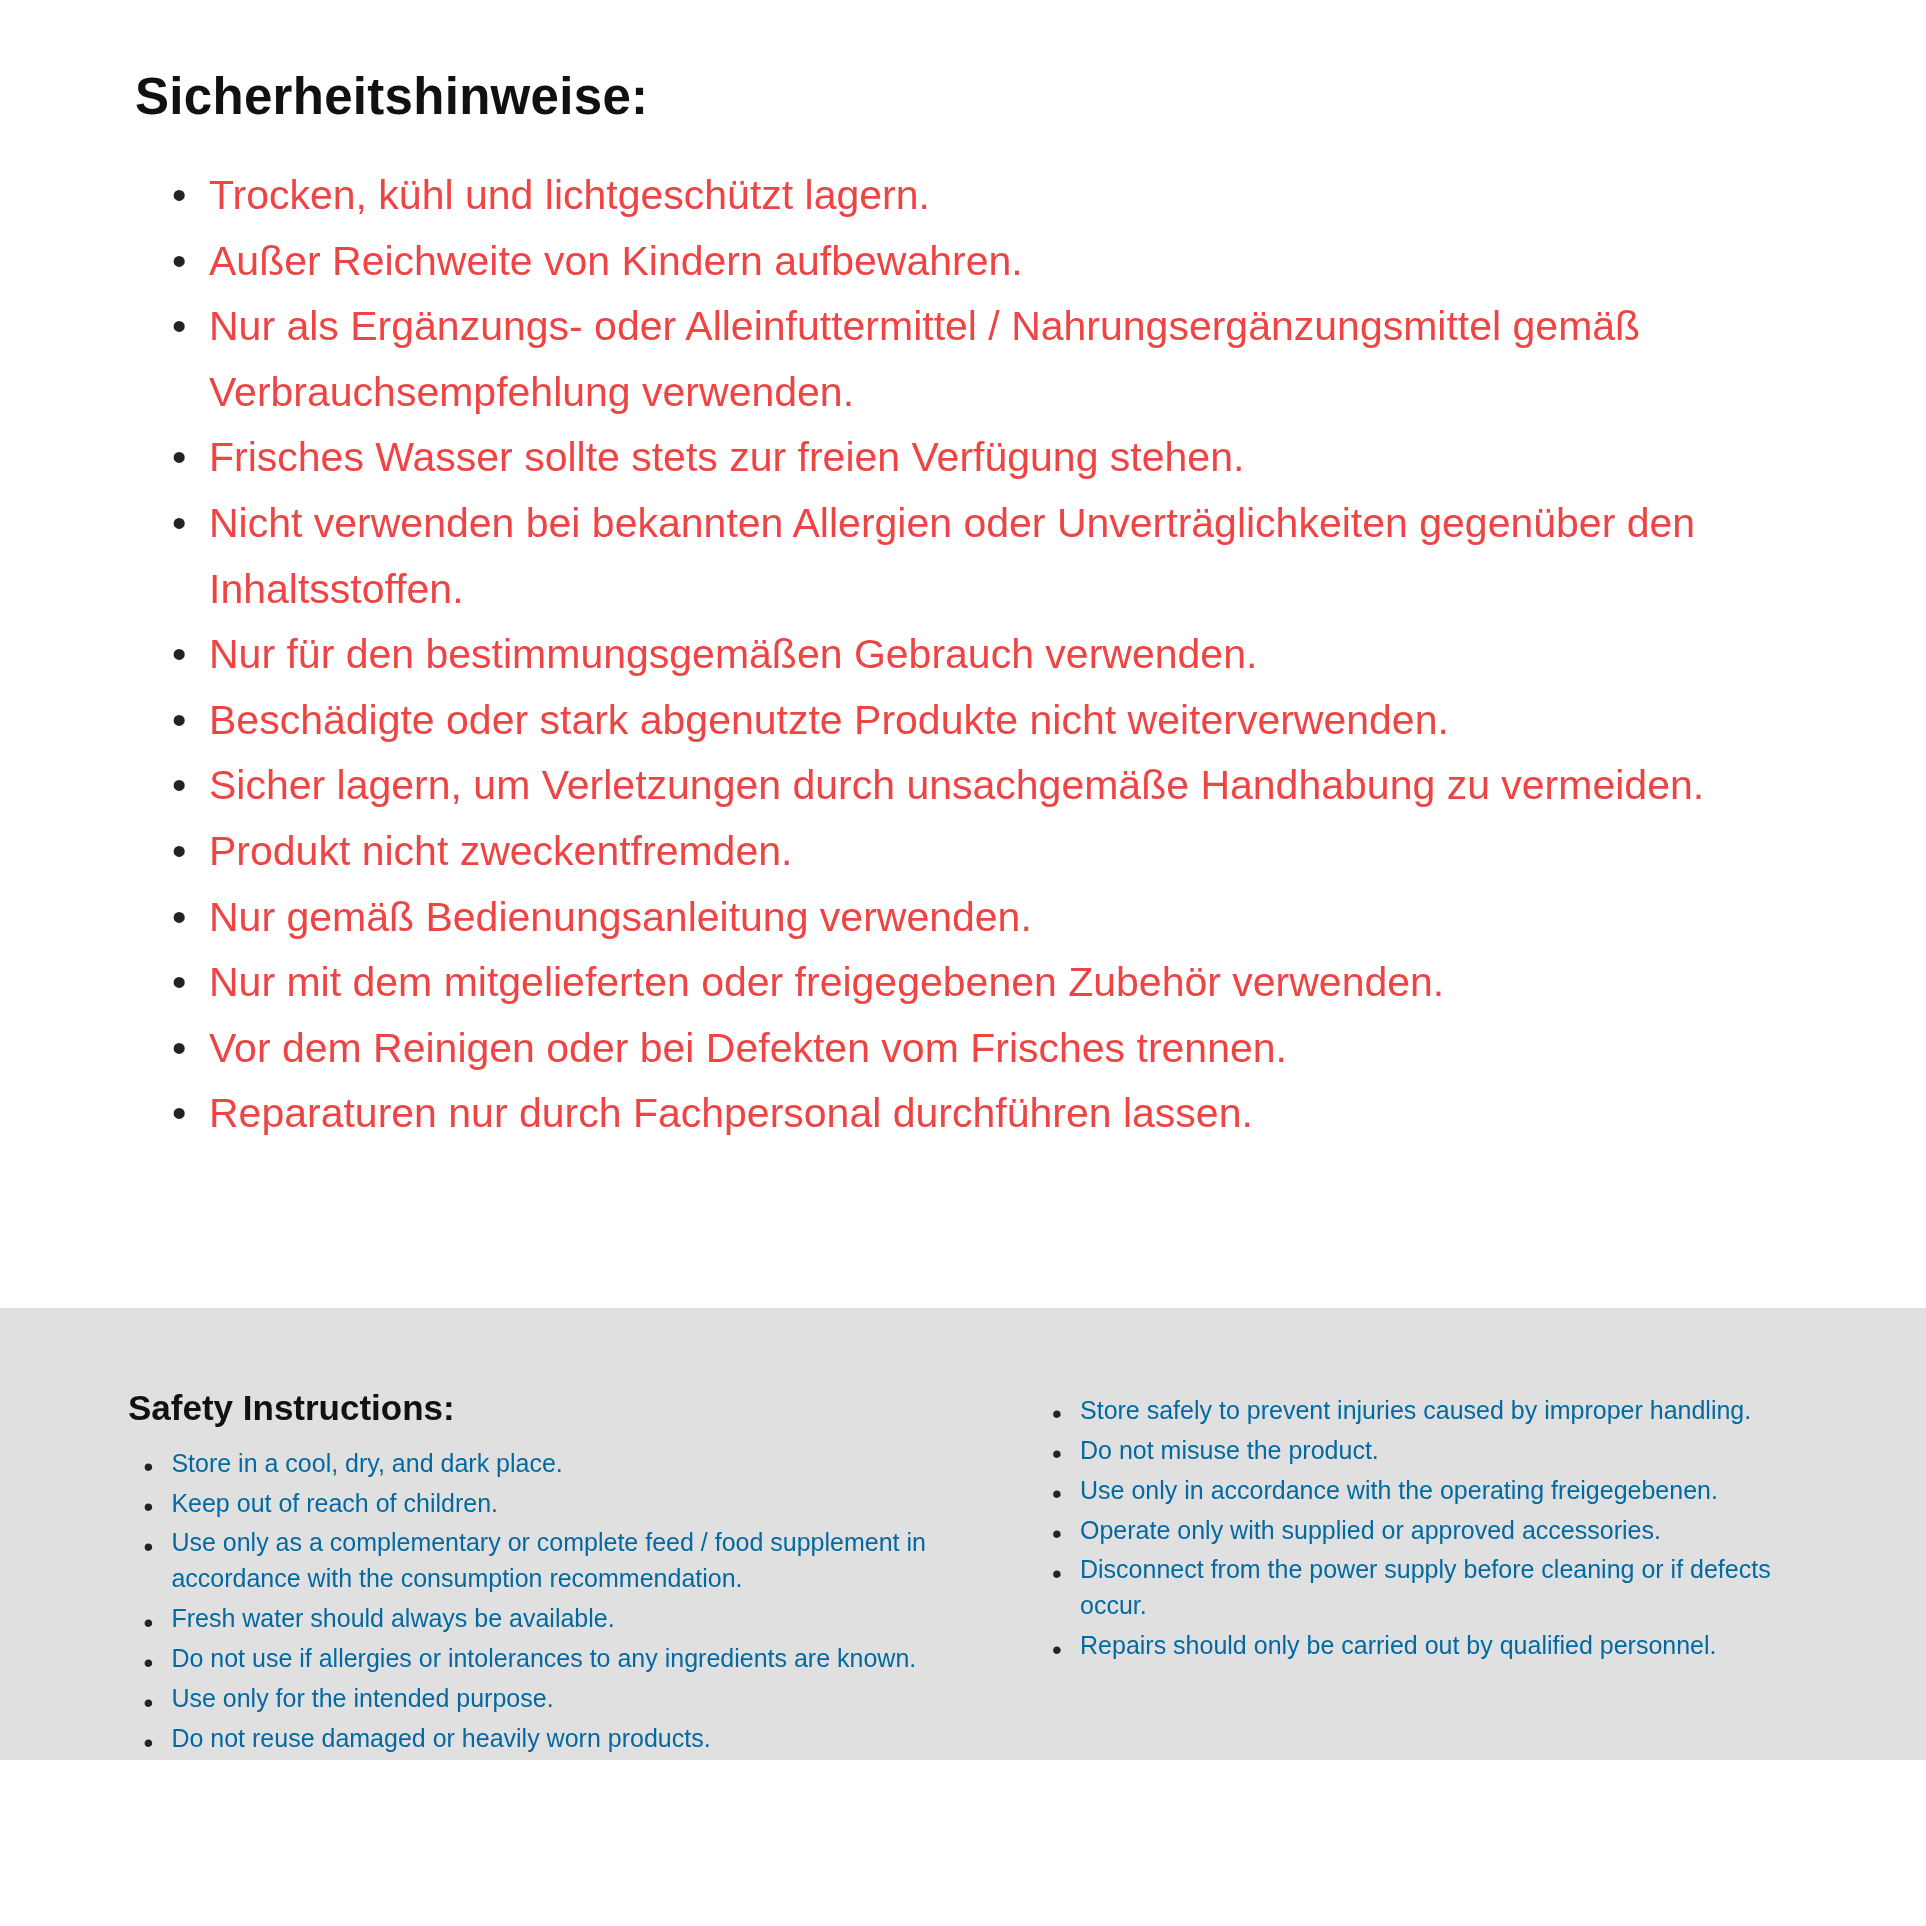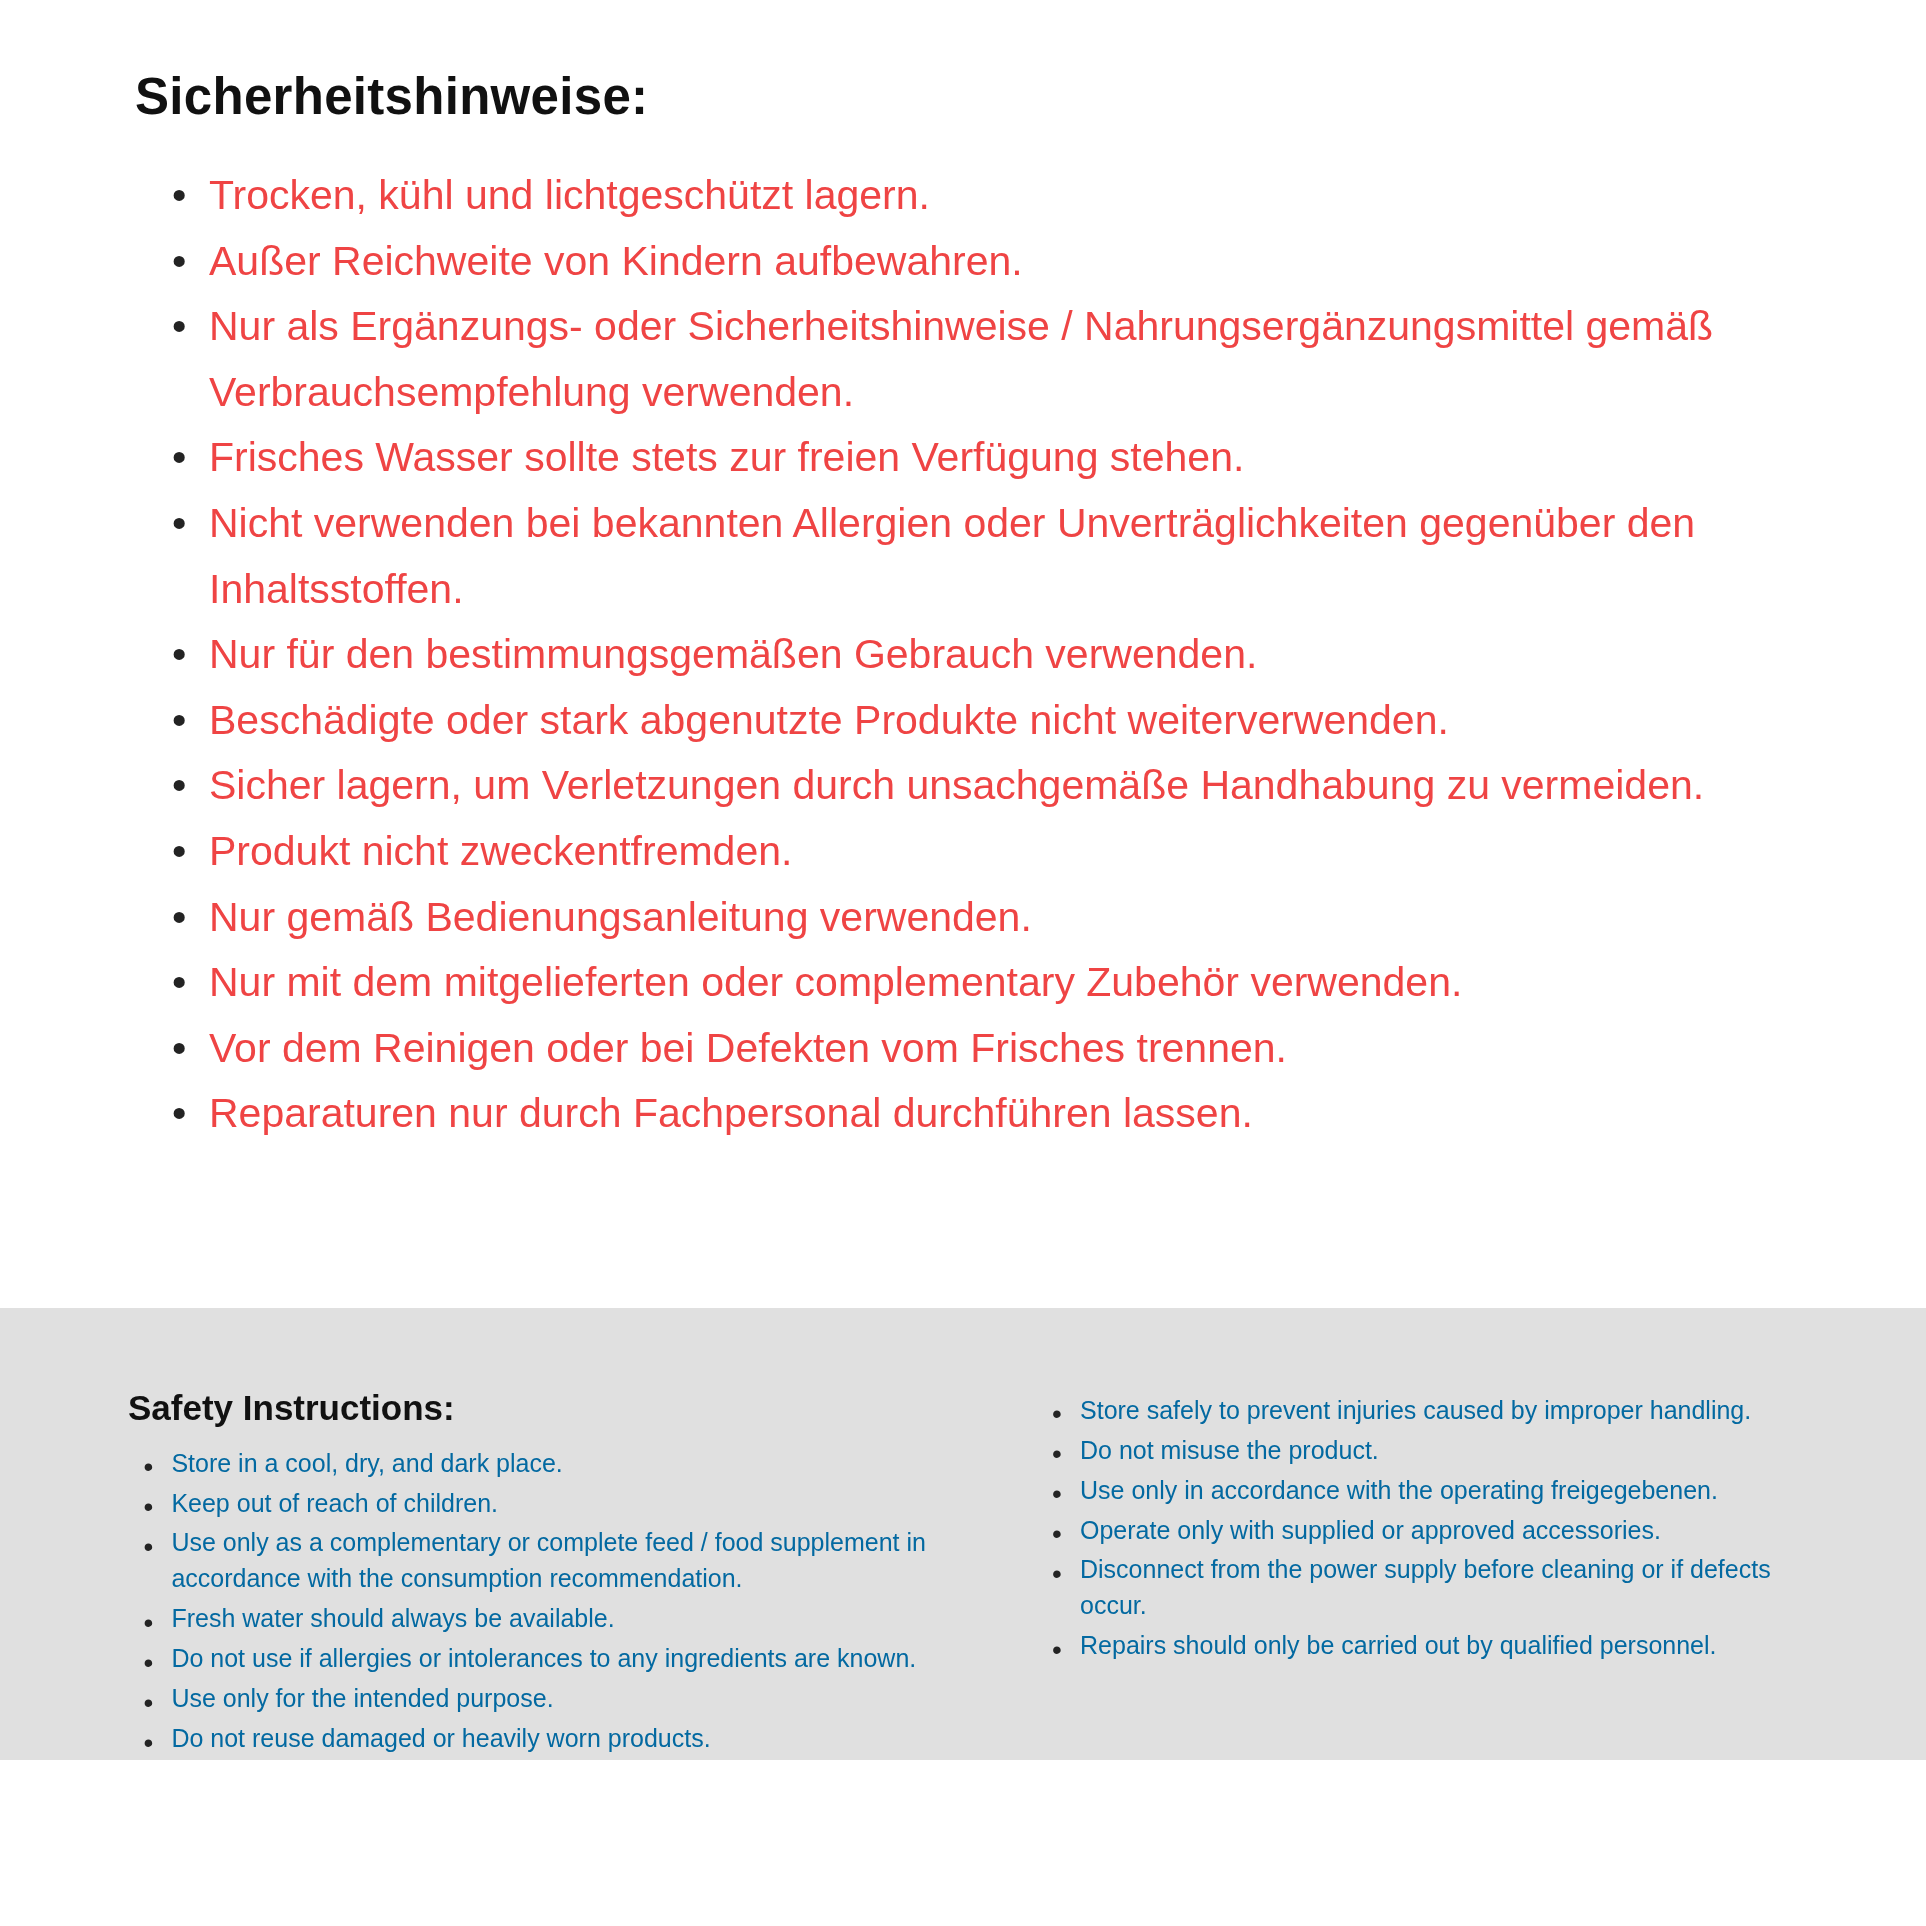--- a/index.html
+++ b/index.html
@@ -98,29 +98,29 @@
 </head>
 <body>
 
 <div class="page">
 
   <section class="german-section">
     <h1 class="german-title">Sicherheitshinweise:</h1>
     <ul class="german-list">
         <li>Trocken, kühl und lichtgeschützt lagern.</li>
         <li>Außer Reichweite von Kindern aufbewahren.</li>
-        <li>Nur als Ergänzungs- oder Sicherheitshinweise / Nahrungsergänzungsmittel gemäß Verbrauchsempfehlung verwenden.</li>
+        <li>Nur als Ergänzungs- oder Alleinfuttermittel / Nahrungsergänzungsmittel gemäß Verbrauchsempfehlung verwenden.</li>
         <li>Frisches Wasser sollte stets zur freien Verfügung stehen.</li>
         <li>Nicht verwenden bei bekannten Allergien oder Unverträglichkeiten gegenüber den Inhaltsstoffen.</li>
         <li>Nur für den bestimmungsgemäßen Gebrauch verwenden.</li>
         <li>Beschädigte oder stark abgenutzte Produkte nicht weiterverwenden.</li>
         <li>Sicher lagern, um Verletzungen durch unsachgemäße Handhabung zu vermeiden.</li>
         <li>Produkt nicht zweckentfremden.</li>
         <li>Nur gemäß Bedienungsanleitung verwenden.</li>
-        <li>Nur mit dem mitgelieferten oder complementary Zubehör verwenden.</li>
+        <li>Nur mit dem mitgelieferten oder freigegebenen Zubehör verwenden.</li>
         <li>Vor dem Reinigen oder bei Defekten vom Frisches trennen.</li>
         <li>Reparaturen nur durch Fachpersonal durchführen lassen.</li>
       </ul>
   </section>
 
   <section class="english-section">
     <div class="col-left">
       <h2 class="english-title">Safety Instructions:</h2>
       <ul class="english-list">
           <li>Store in a cool, dry, and dark place.</li>

